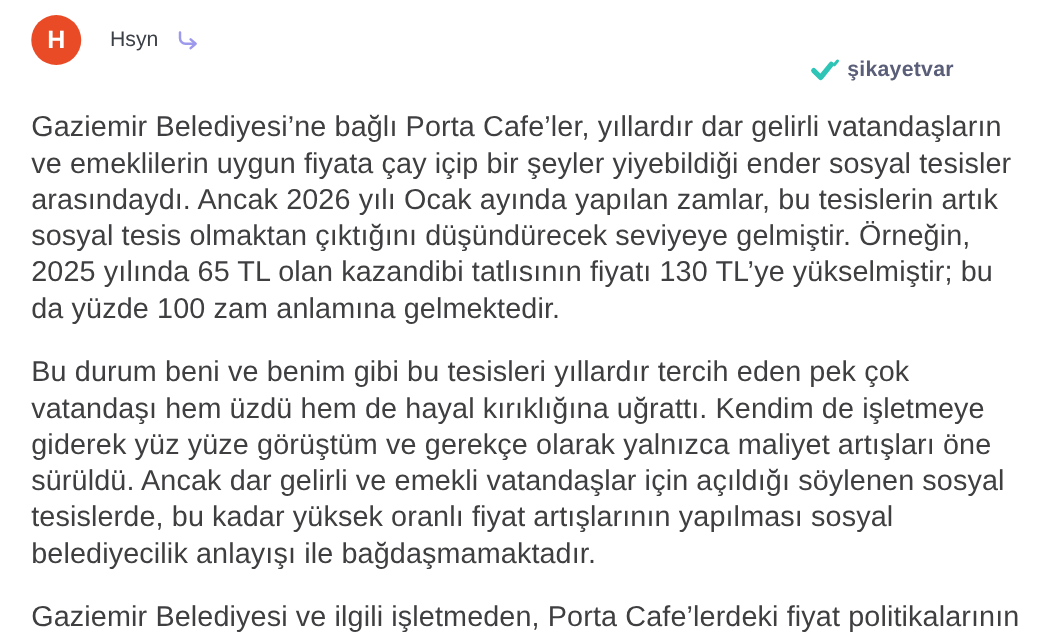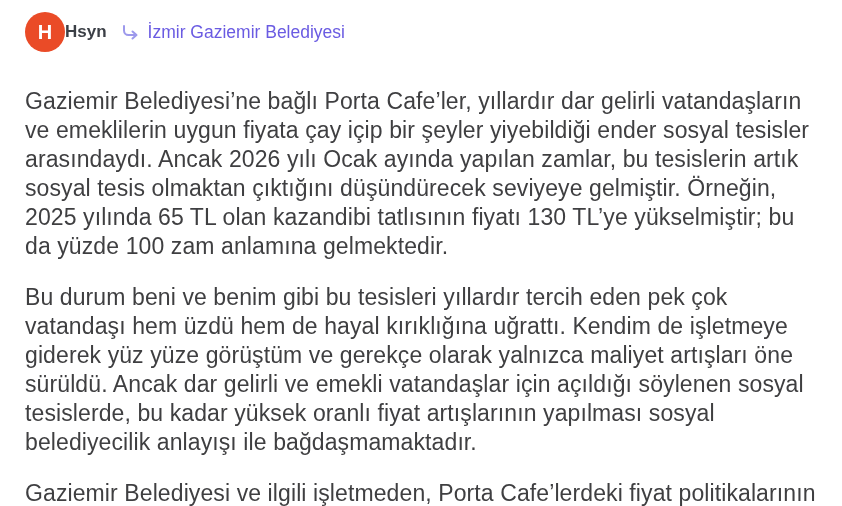--- a/index.html
+++ b/index.html
@@ -32,23 +32,23 @@
     color: #ffffff;
     font-size: 20px;
     font-weight: 700;
     display: flex;
     align-items: center;
     justify-content: center;
     flex: 0 0 auto;
     cursor: pointer;
   }
   .username {
-    margin-left: 0;
+    margin-left: 23px;
     font-size: 17px;
-    font-weight: 700;
+    font-weight: 400;
     color: #3b3f46;
     cursor: pointer;
   }
   .reply-arrow {
     margin-left: 14px;
     color: var(--reply-arrow, #9d99ec);
     display: flex;
     align-items: center;
   }
   .company-link {
@@ -97,23 +97,31 @@
     <div class="avatar">
       <span>H</span>
     </div>
     <span class="username">Hsyn</span>
     <span class="reply-arrow">
       <svg width="19" height="16" viewBox="0 0 19 16" fill="none">
         <path d="M3 2 v4.5 a4.5 4.5 0 0 0 4.5 4.5 H15" stroke="currentColor" stroke-width="2" stroke-linecap="round" fill="none"></path>
         <path d="M11.5 7.5 L15.5 11 L11.5 14.5" stroke="currentColor" stroke-width="2" stroke-linecap="round" stroke-linejoin="round" fill="none"></path>
       </svg>
     </span>
-    <a class="company-link">İzmir Gaziemir Belediyesi</a>
   </div>
 
+  <div class="brand">
+    <span class="brand-check">
+      <svg width="24" height="18" viewBox="0 0 24 18" fill="none">
+        <path d="M3 9.5 L8.5 15 L17 4.5" stroke="#2ec4b6" stroke-width="4.2" stroke-linecap="round" stroke-linejoin="round" fill="none"></path>
+        <path d="M19.5 4.8 L22 1.8" stroke="#2ec4b6" stroke-width="2.4" stroke-linecap="round" fill="none"></path>
+      </svg>
+    </span>
+    <span class="brand-name">şikayetvar</span>
+  </div>
 
   <div class="body-text">
     <p>Gaziemir Belediyesi’ne bağlı Porta Cafe’ler, yıllardır dar gelirli vatandaşların ve emeklilerin uygun fiyata çay içip bir şeyler yiyebildiği ender sosyal tesisler arasındaydı. Ancak 2026 yılı Ocak ayında yapılan zamlar, bu tesislerin artık sosyal tesis olmaktan çıktığını düşündürecek seviyeye gelmiştir. Örneğin, 2025 yılında 65 TL olan kazandibi tatlısının fiyatı 130 TL’ye yükselmiştir; bu da yüzde 100 zam anlamına gelmektedir.</p>
     <p>Bu durum beni ve benim gibi bu tesisleri yıllardır tercih eden pek çok vatandaşı hem üzdü hem de hayal kırıklığına uğrattı. Kendim de işletmeye giderek yüz yüze görüştüm ve gerekçe olarak yalnızca maliyet artışları öne sürüldü. Ancak dar gelirli ve emekli vatandaşlar için açıldığı söylenen sosyal tesislerde, bu kadar yüksek oranlı fiyat artışlarının yapılması sosyal belediyecilik anlayışı ile bağdaşmamaktadır.</p>
     <p>Gaziemir Belediyesi ve ilgili işletmeden, Porta Cafe’lerdeki fiyat politikalarının tekrar gözden geçirilmesini, özellikle emekli ve dar gelirli vatandaşların faydalanabileceği makul seviyelere çekilmesini ve sosyal tesis olma amacına uygun bir düzenleme yapılmasını talep ediyorum.</p>
   </div>
 
 </div>
 
 </body></html>

